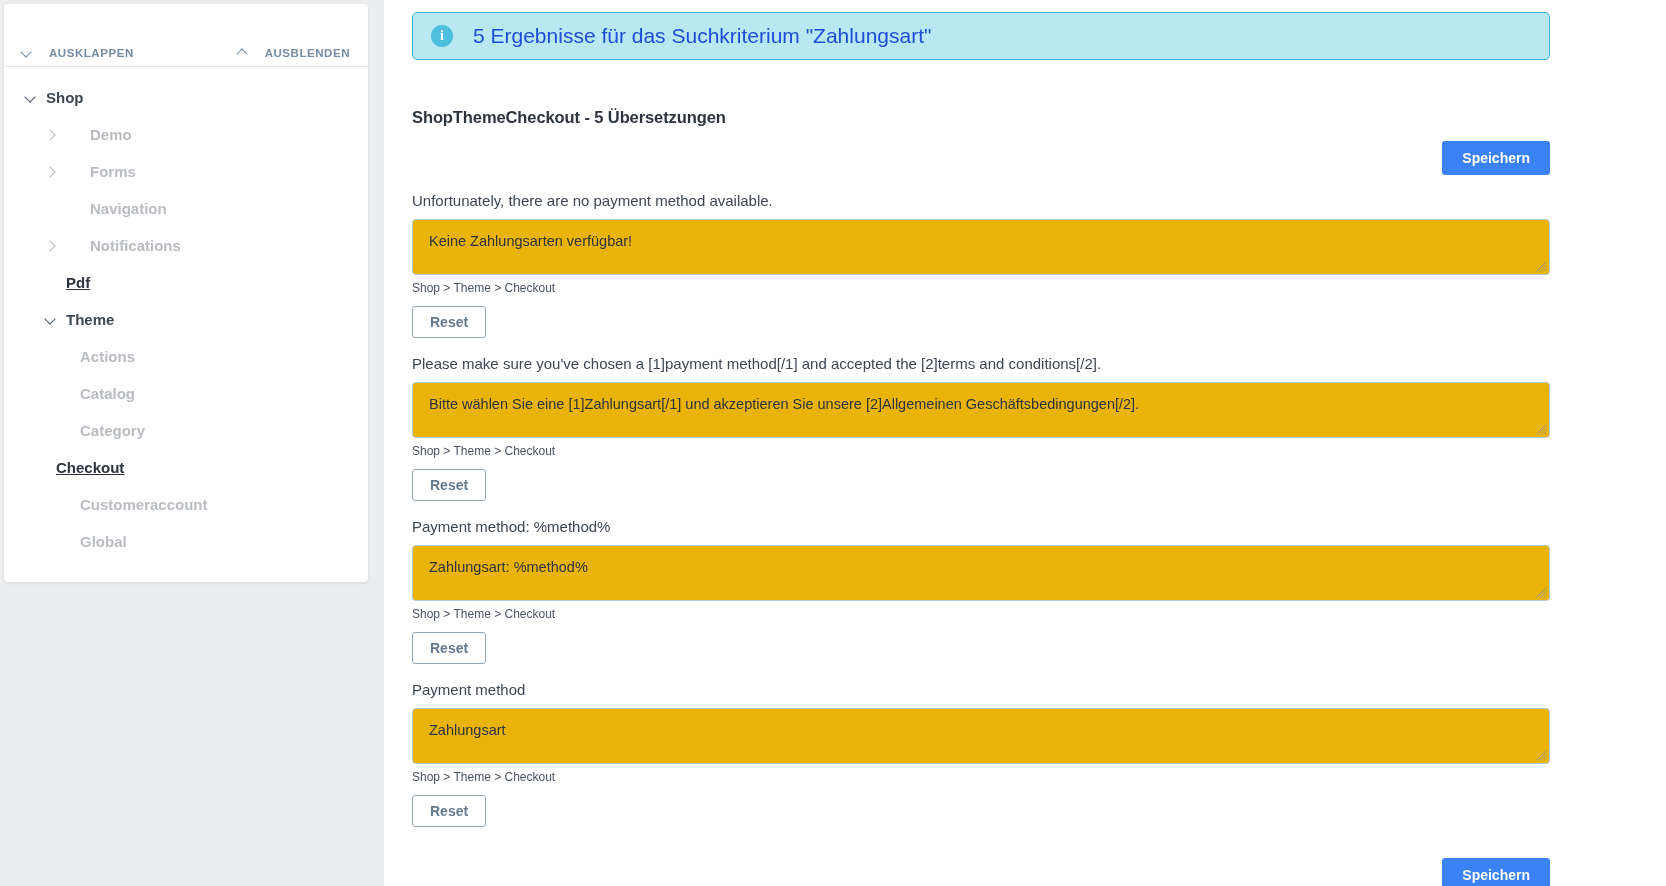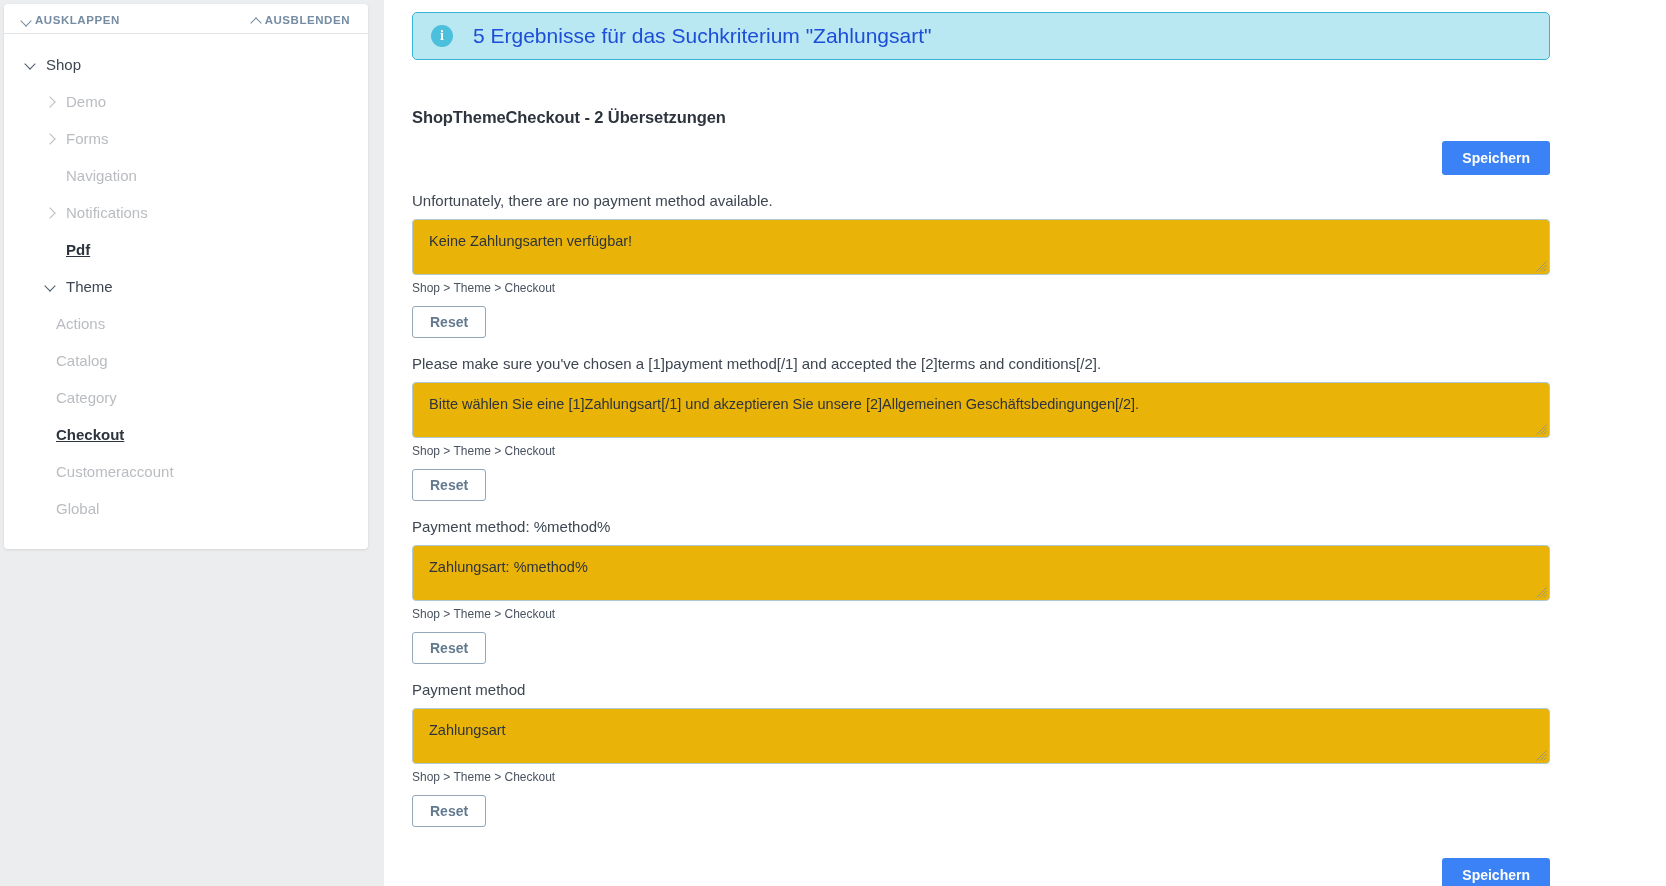--- a/index.html
+++ b/index.html
@@ -42,31 +42,32 @@
   .sidebar-toolbar {
     display: flex;
     justify-content: space-between;
     align-items: center;
     padding: 10px 18px 7px 18px;
     border-bottom: 1px solid #e3e6e8;
     margin: 0 0 0 0;
   }
   .toolbar-btn {
     display: flex;
-    align-items: center;
-    gap: 4px;
+    align-items: flex-start;
+    gap: 18px;
     font-size: 11.5px;
     font-weight: 700;
     letter-spacing: 0.55px;
     color: #758ca3;
     cursor: pointer;
     background: none;
     border: none;
     padding: 0;
     font-family: "Liberation Sans", sans-serif;
+    margin-top: 33px;
   }
   .chev {
     display: inline-block;
     width: 9px;
     height: 9px;
     position: relative;
   }
   .chev::before {
     content: "";
     position: absolute;
@@ -110,27 +111,27 @@
     content: "";
     position: absolute;
     left: 4px; top: 5px;
     width: 7px; height: 7px;
     border-right: 1.6px solid #b9bcc0;
     border-bottom: 1.6px solid #b9bcc0;
     transform: rotate(-45deg);
   }
   .tree-caret.none::before { content: none; }
 
-  .tree-label { white-space: nowrap; }
+  .tree-label { white-space: nowrap; font-weight: bold; }
   .lvl-0 { padding-left: 18px; }
   .lvl-1 { padding-left: 38px; }
   .lvl-2 { padding-left: 28px; }
 
   .t-dark  { color: #3d4651; }
-  .t-muted { color: #b9bcc0; }
+  .t-muted { color: #b9bcc0; margin-left: 24px; }
   .t-bold  { color: #2d343d; font-weight: 700; text-decoration: underline; }
 
   
   .main {
     flex: 1;
     height: 886px;
     background: #ffffff;
     padding: 0;
     position: relative;
     overflow: hidden;
@@ -334,21 +335,21 @@
   </div>
 
   <div class="main">
     <div class="main-inner">
 
       <div class="alert-info">
         <span class="info-icon">i</span>
         <span class="alert-text">5 Ergebnisse für das Suchkriterium "Zahlungsart"</span>
       </div>
 
-      <div class="page-title">ShopThemeCheckout - 2 Übersetzungen</div>
+      <div class="page-title">ShopThemeCheckout - 5 Übersetzungen</div>
 
       <div class="btn-row-top">
         <button class="btn-primary">Speichern</button>
       </div>
 
       <div id="snippets">
           <div class="snippet-block">
             <div class="snippet-label">Unfortunately, there are no payment method available.</div>
             <div class="ta-wrap">
               <textarea class="snippet-input" style="">Keine Zahlungsarten verfügbar!</textarea>

